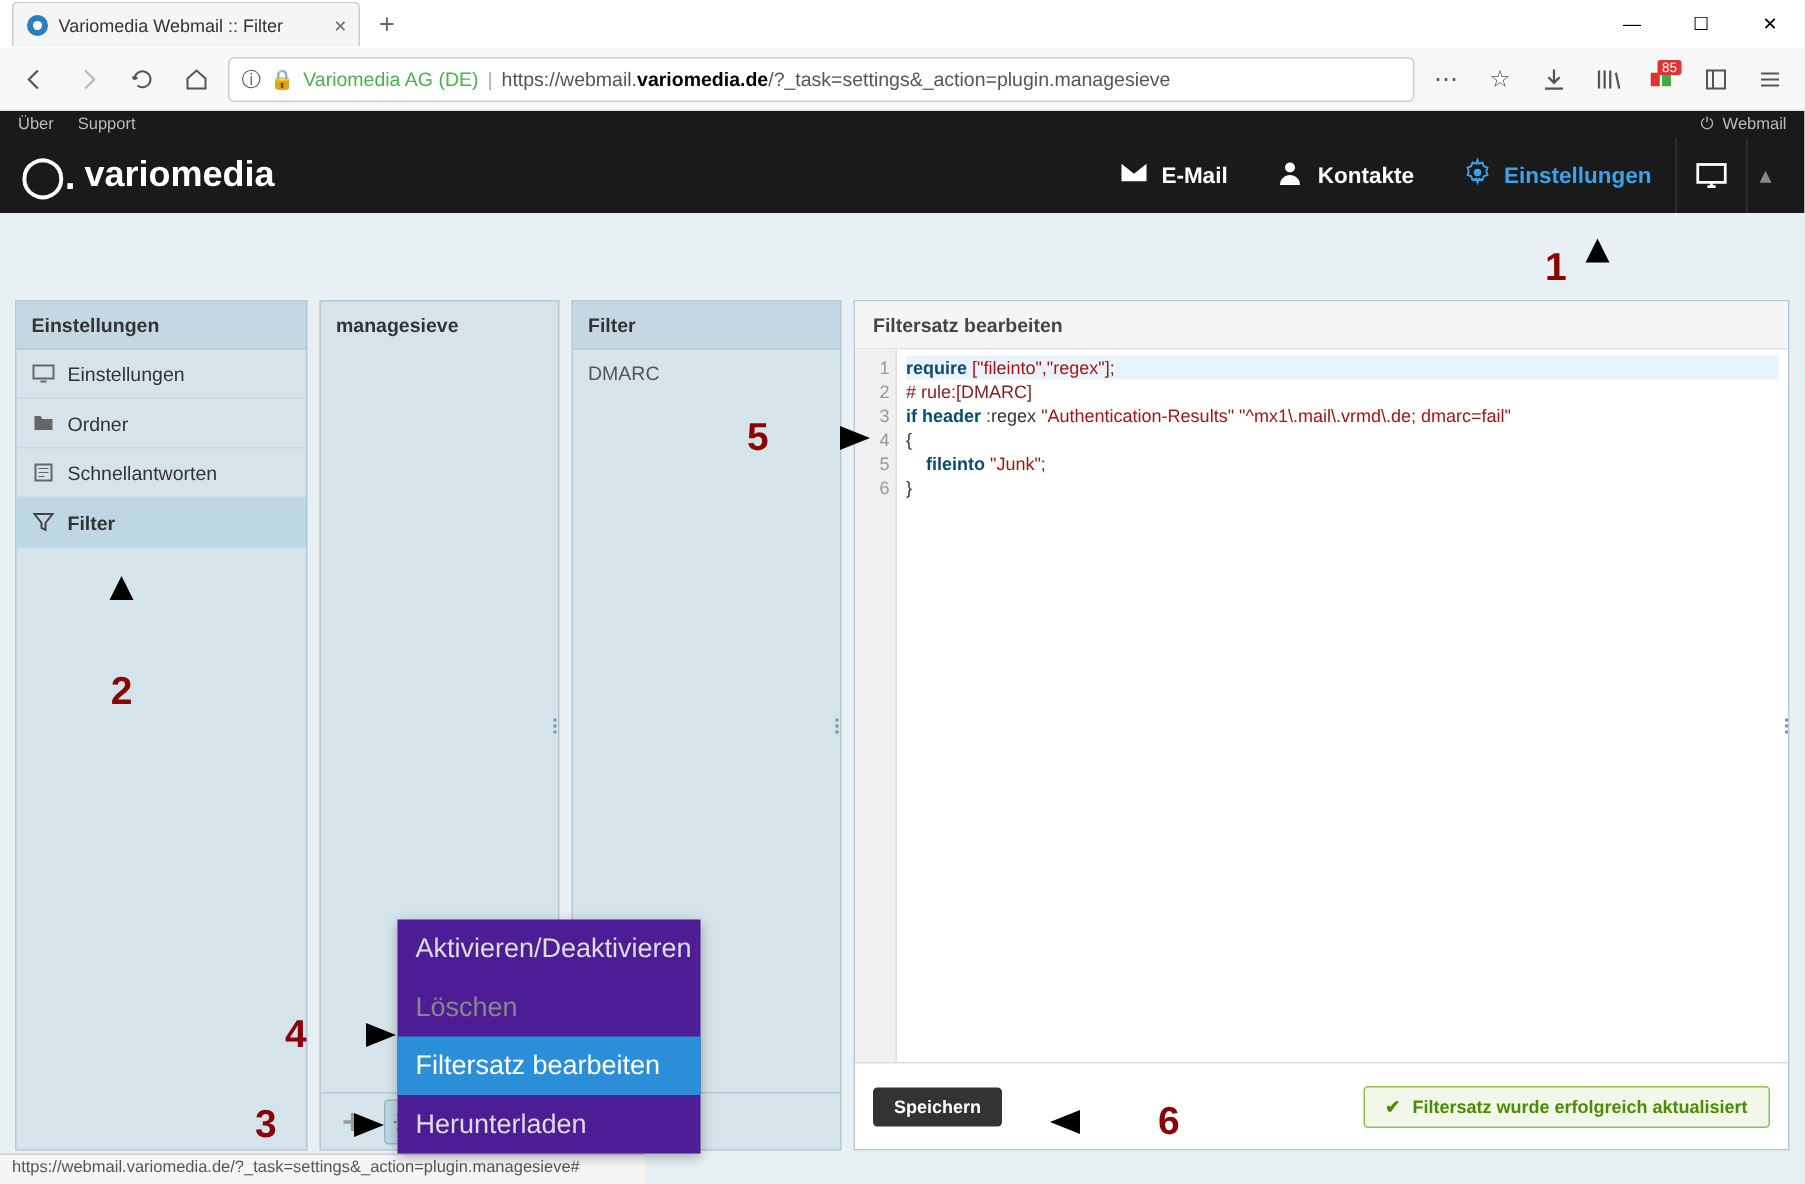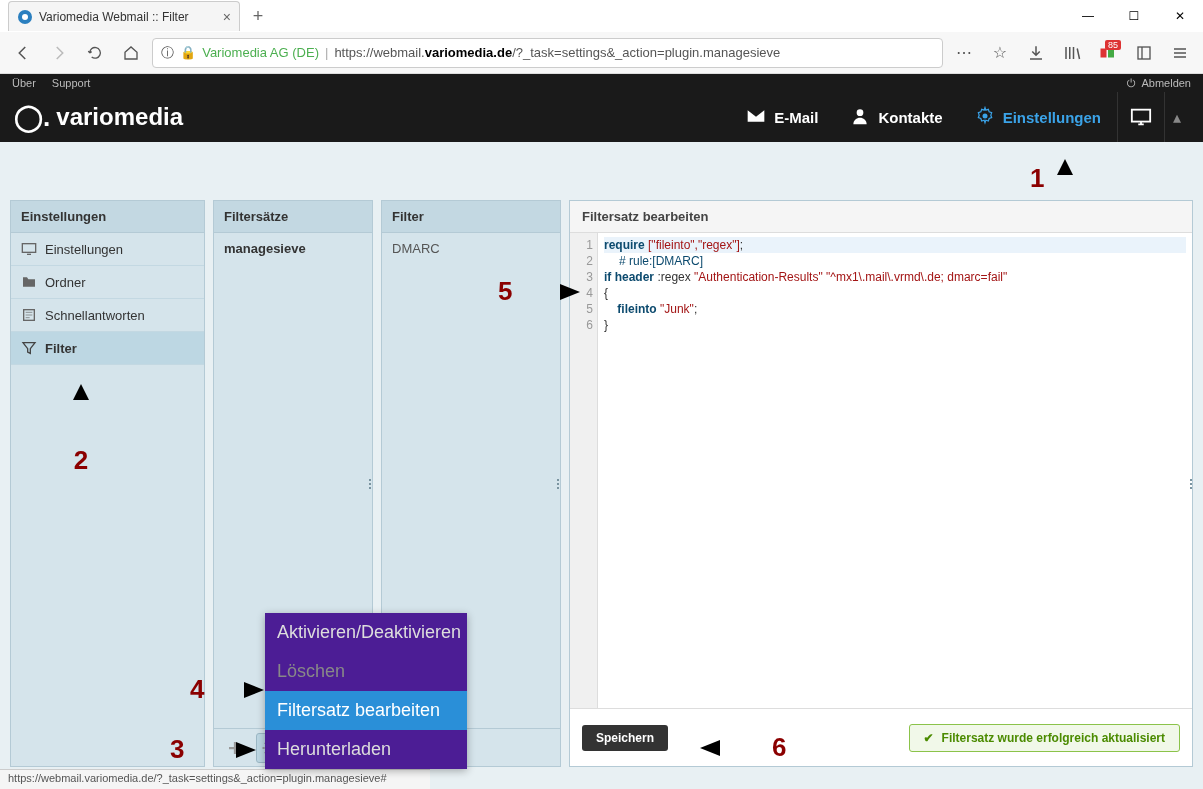--- a/index.html
+++ b/index.html
@@ -66,21 +66,21 @@
 .filter-item { padding: 8px 10px; font-size: 13px; color: #555; cursor: pointer; }
 
 
 .panel-editor { flex: 1; background: #fff; border: 1px solid #b4cad5; display: flex; flex-direction: column; }
 .editor-header { padding: 8px 12px; font-weight: bold; font-size: 13px; color: #444; background: #f5f5f5; border-bottom: 1px solid #ddd; }
 .code-area { flex: 1; display: flex; font-family: "Courier New", monospace; font-size: 12px; background: #fff; overflow: hidden; }
 .gutter { width: 28px; background: #f0f0f0; border-right: 1px solid #ddd; text-align: right; color: #999; padding: 4px 4px 0 0; line-height: 16px; }
 .code { flex: 1; padding: 4px 6px; line-height: 16px; white-space: pre; color: #333; }
 .code .kw { color: #0c4a6e; font-weight: bold; }
 .code .str { color: #a31515; }
-.code .cm { color: #0c4a6e; margin-left: 15px; }
+.code .cm { color: #7f1d1d; }
 .code .line1 { background: #eaf3fb; display:inline-block; width:100%; }
 .editor-footer { height: 58px; border-top: 1px solid #ddd; display: flex; align-items: center; padding: 0 12px; gap: 12px; }
 .btn-save { background: #333; color: #fff; padding: 6px 14px; border-radius: 3px; font-size: 12px; font-weight: bold; border: none; }
 .status-success { margin-left: auto; border: 1px solid #8bc34a; background: #f1f8e9; color: #4b8b00; padding: 6px 14px; border-radius: 3px; font-size: 12px; font-weight: bold; display: flex; align-items: center; gap: 8px; }
 
 
 .ctx-menu { position: absolute; left: 265px; top: 613px; width: 202px; background: #4c1d95; color: #ddd; font-size: 18px; z-index: 100; box-shadow: 0 2px 8px rgba(0,0,0,0.3); }
 .ctx-item { padding: 9px 12px; cursor: pointer; }
 .ctx-item.disabled { color: #888; }
 .ctx-item.active { background: #2a8fd8; color: #fff; }
@@ -175,21 +175,21 @@
         <path d="M3 6h18M3 12h18M3 18h18" stroke="#555" stroke-width="2"></path>
       </svg>
   </div>
 </div>
 
 <div class="meta-bar">
   <span>Über</span>
   <span>Support</span>
   <div class="right">
     <span>⏻</span>
-    <span>Abmelden</span>
+    <span>Webmail</span>
   </div>
 </div>
 
 <div class="app-header">
   <div class="logo">
     <span class="logo-circle">◯.</span>
       <span>variomedia</span>
   </div>
   <div class="header-nav">
     <div class="hnav-item">
@@ -255,21 +255,20 @@
       </div>
     </div>
     <div class="grip">
         <span></span>
         <span></span>
         <span></span>
       </div>
   </div>
 
   <div class="panel panel-sets">
-    <div class="panel-header">Filtersätze</div>
     <div style="flex:1">
       <div class="list-item">managesieve</div>
     </div>
     <div class="panel-footer">
       <div class="footer-btn">
           <svg viewBox="0 0 24 24">
             <path d="M12 4v16M4 12h16" stroke="#999" stroke-width="3"></path>
           </svg>
         </div>
       <div class="footer-btn active">

